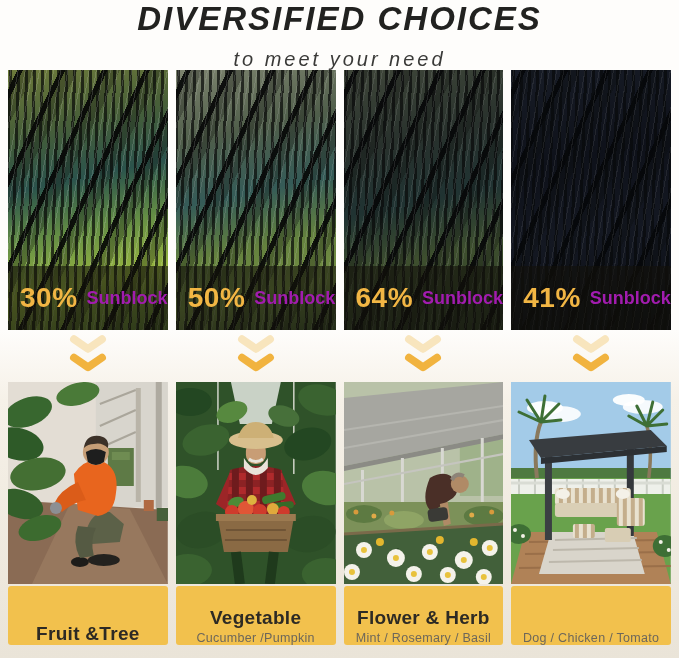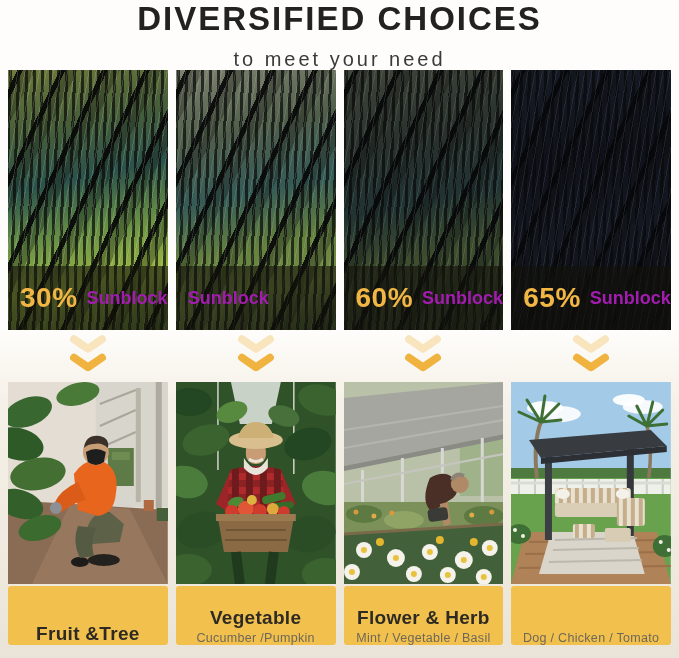--- a/index.html
+++ b/index.html
@@ -2,21 +2,21 @@
 <html><head>
 <meta charset="utf-8">
 <style>
   html,body{margin:0;padding:0;}
   body{
     width:679px;height:658px;overflow:hidden;position:relative;
     font-family:"Liberation Sans", sans-serif;
     background:linear-gradient(180deg,#fefdfb 0px,#fefdfb 330px,#f6f1e8 400px,#eae4d8 658px);
   }
   
-  .header{text-align:center;padding-top:2px;height:68px;}
+  .header{text-align:center;padding-top:2px;height:68px;font-style:italic;}
   .title{font-size:33px;font-weight:800;letter-spacing:2px;color:#222220;line-height:1.05;}
   .subtitle{font-size:20px;font-weight:400;letter-spacing:3px;color:#3a3a38;margin-top:11px;}
   
   .grid{display:grid;grid-template-columns:repeat(4,1fr);gap:8px;margin:0 8px;}
   
   .shade{position:relative;height:260px;overflow:hidden;}
   .base{position:absolute;inset:0;}
   .b30{background:linear-gradient(168deg,#77853f 0%,#4d663c 22%,#2e5a52 42%,#6d9a4a 60%,#a3c445 78%,#5d8136 100%);}
   .b50{background:linear-gradient(168deg,#9aa287 0%,#62745a 25%,#40706a 47%,#7ba04a 66%,#8fb051 82%,#4f6c38 100%);}
   .b70{background:linear-gradient(168deg,#5d6852 0%,#3a483d 28%,#2d4a46 50%,#5b7540 70%,#3c5230 100%);}
@@ -63,38 +63,39 @@
     <div class="caption">
       <span class="pct">30%</span>
       <span class="sb">Sunblock</span>
     </div>
   </div>
   <div class="shade">
     <div class="base b50"></div>
     <div class="net"></div>
     <div class="veil v50"></div>
     <div class="caption">
+      <span class="pct">50%</span>
       <span class="sb">Sunblock</span>
     </div>
   </div>
   <div class="shade">
     <div class="base b70"></div>
     <div class="net"></div>
     <div class="veil v70"></div>
     <div class="caption">
-      <span class="pct">60%</span>
+      <span class="pct">64%</span>
       <span class="sb">Sunblock</span>
     </div>
   </div>
   <div class="shade">
     <div class="base b90"></div>
     <div class="net"></div>
     <div class="veil v90"></div>
     <div class="caption">
-      <span class="pct">65%</span>
+      <span class="pct">41%</span>
       <span class="sb">Sunblock</span>
     </div>
   </div>
 </div>
 
 <div class="grid arrows">
   <svg class="arrow" viewBox="0 0 48 46">
     <path d="M8 5 L24 16 L40 5" fill="none" stroke="#F8E5BD" stroke-width="9" stroke-linecap="round" stroke-linejoin="round"></path>
     <path d="M8 26 L24 37 L40 26" fill="none" stroke="#F1B33F" stroke-width="9" stroke-linecap="round" stroke-linejoin="round"></path>
   </svg>
@@ -297,18 +298,18 @@
 <div class="grid cards">
   <div class="card">
     <div class="card-title">Fruit &amp;Tree</div>
   </div>
   <div class="card">
     <div class="card-title">Vegetable</div>
     <div class="card-sub">Cucumber /Pumpkin</div>
   </div>
   <div class="card">
     <div class="card-title">Flower &amp; Herb</div>
-    <div class="card-sub">Mint / Vegetable / Basil</div>
+    <div class="card-sub">Mint / Rosemary / Basil</div>
   </div>
   <div class="card">
     <div class="card-sub">Dog / Chicken / Tomato</div>
   </div>
 </div>
 
 </body></html>

